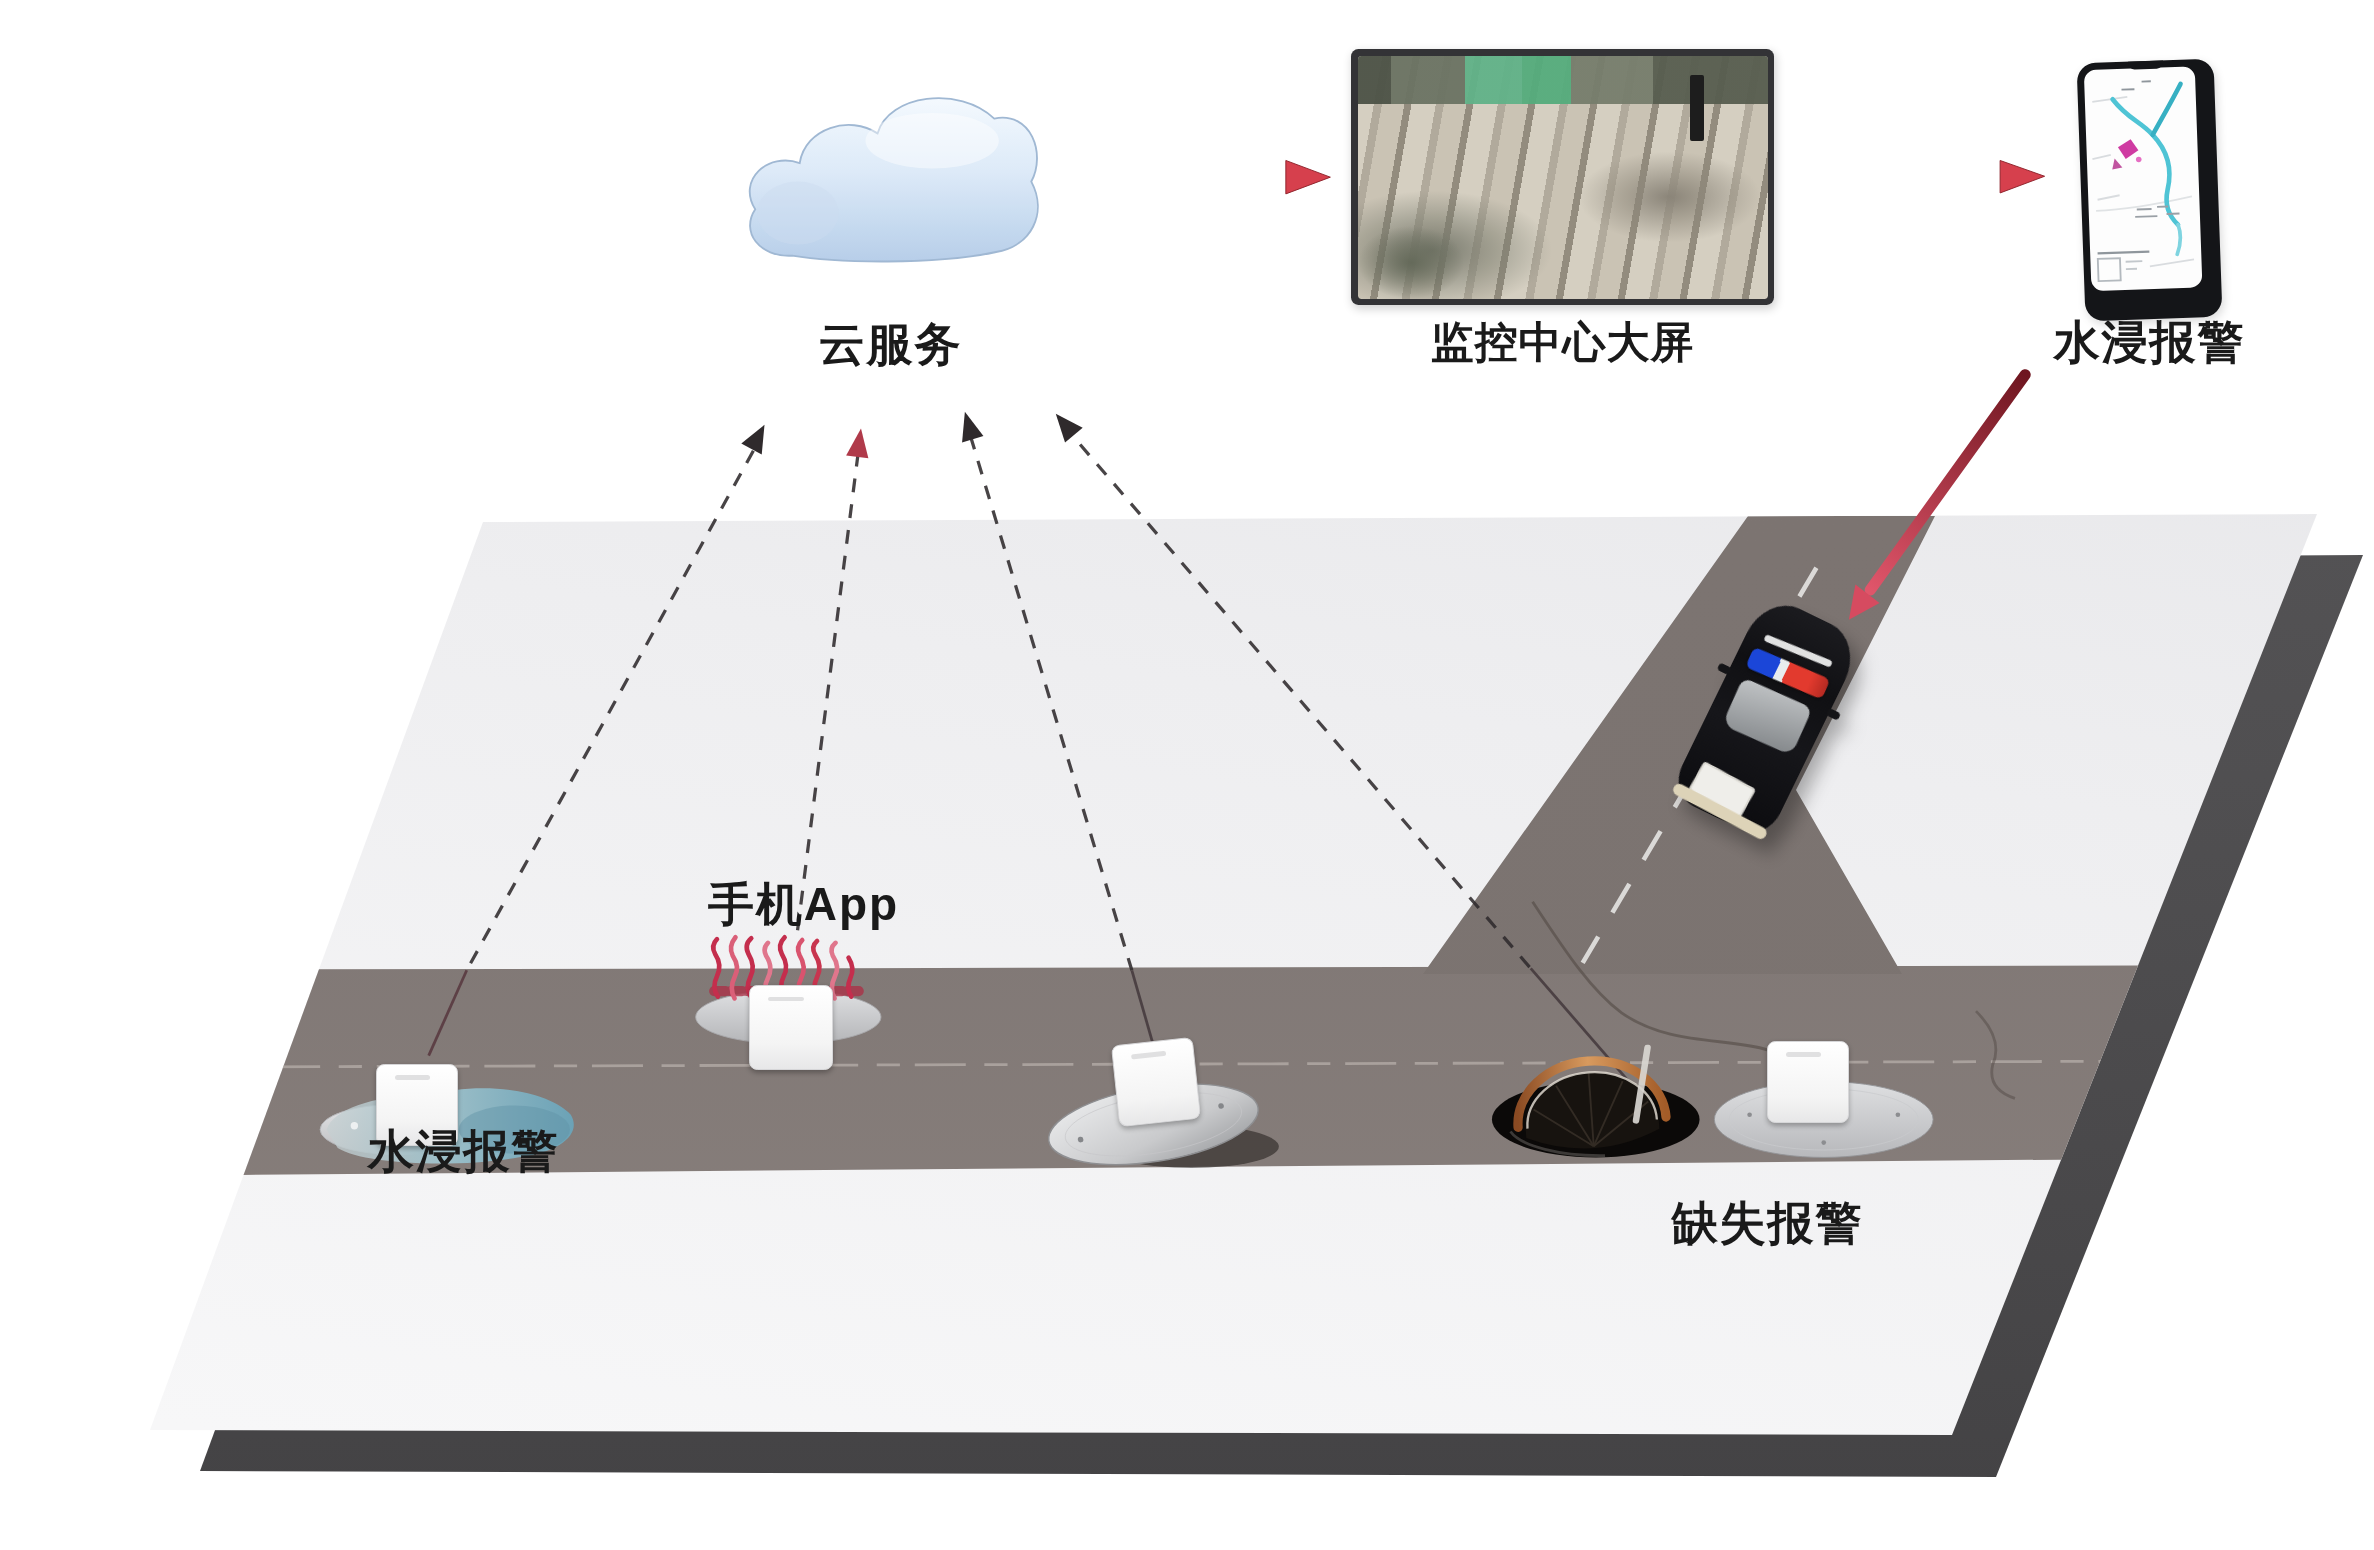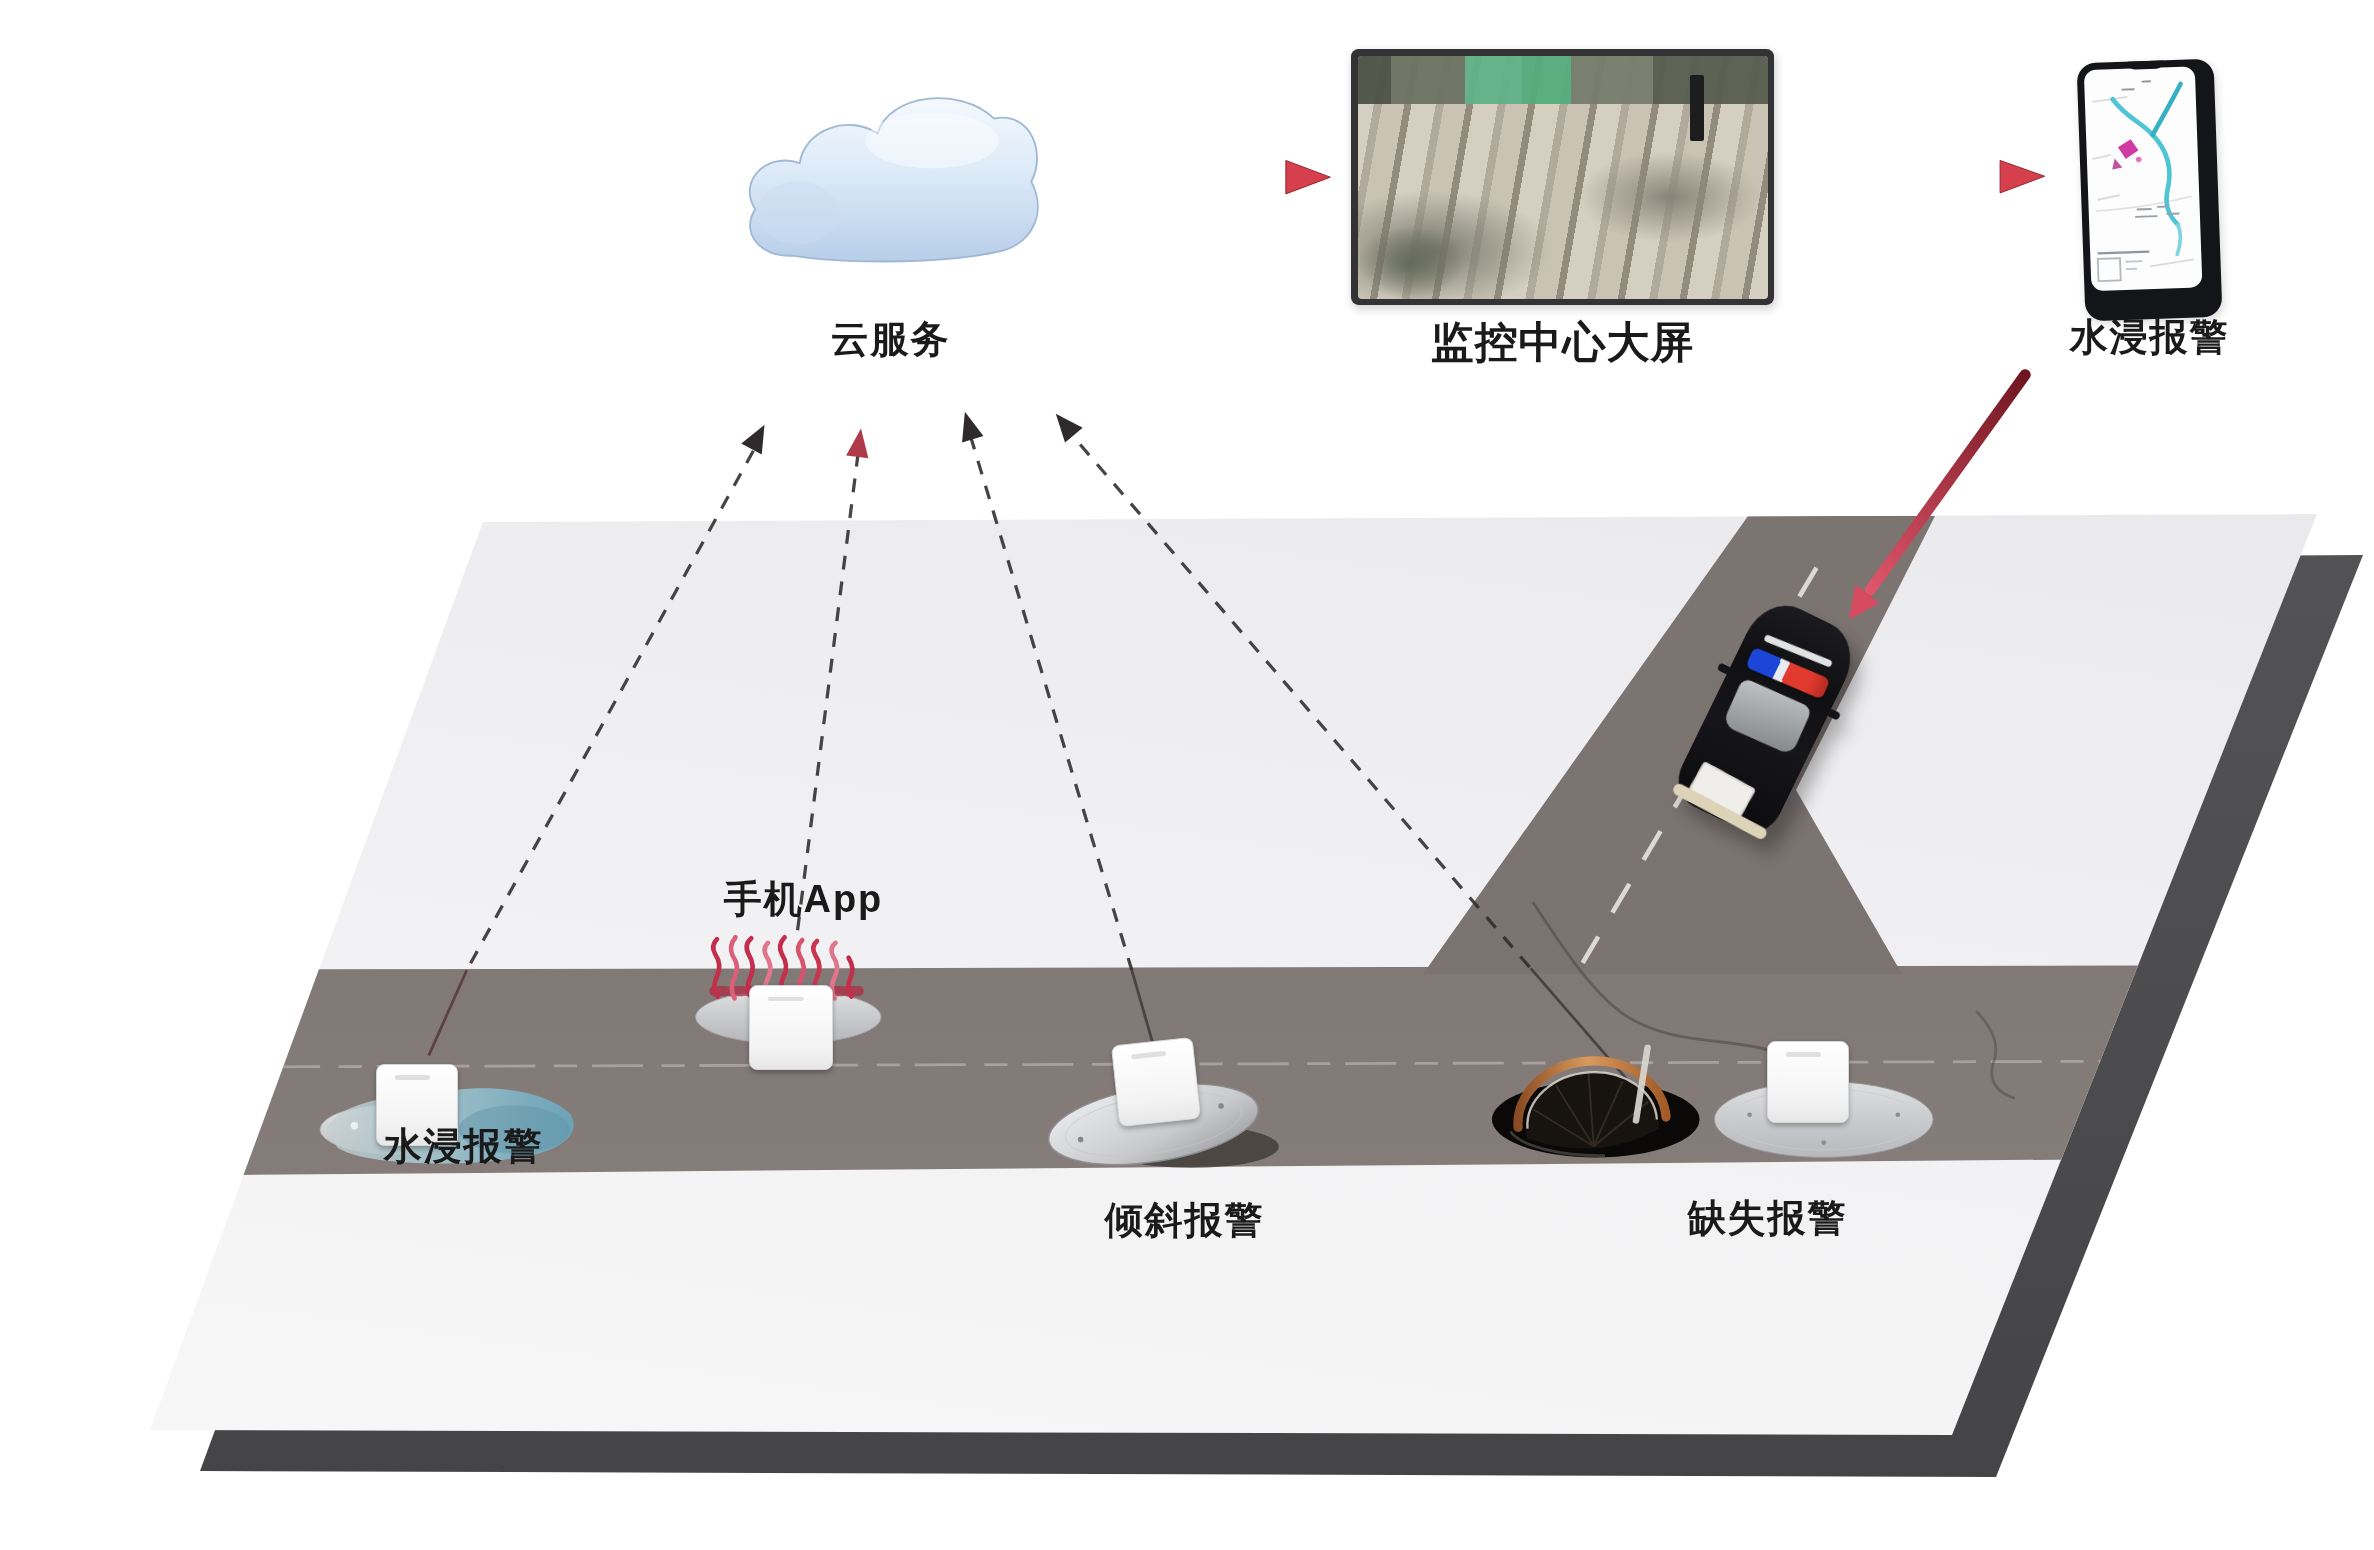--- a/index.html
+++ b/index.html
@@ -24,21 +24,21 @@
     clip-path:polygon(0px 970px,2375px 965px,2375px 1157px,0px 1177px);}
   .road-d{position:absolute;inset:0;
     background:linear-gradient(168deg,#7d7572 10%,var(--road,#746c69) 80%);
     clip-path:polygon(1748px 516px,1935px 516px,1796px 790px,1902px 974px,1423px 974px);}
   svg{display:block}
   .lane-svg,.fx-svg{position:absolute;left:0;top:0;pointer-events:none;}
   .fx-svg{z-index:3;}
   
   .node-label{
     position:absolute;z-index:9;width:315px;text-align:center;white-space:nowrap;
-    font-size:38px;font-weight:900;letter-spacing:1.9px;color:var(--label-text,#1a1a1a);
+    font-size:46px;font-weight:900;letter-spacing:1.9px;color:var(--label-text,#1a1a1a);
   }
   .node-label.small{font-size:43px;letter-spacing:0.9px;}
   
   .cloud-wrap{position:absolute;left:733px;top:74px;width:315px;height:204px;z-index:6;}
   .monitor-wrap{position:absolute;left:1351px;top:49px;width:423px;height:256px;z-index:6;}
   .monitor-frame{position:absolute;inset:0;background:#333336;border-radius:7.4px;padding:6.5px;
     box-shadow:1.9px 3.7px 9.3px rgba(0,0,0,.18);}
   .aerial{position:relative;width:410px;height:243px;border-radius:3.7px;overflow:hidden;
     background:
       radial-gradient(130px 65px at 76% 58%,#8c8577 0%,rgba(140,133,119,0) 70%),
@@ -323,17 +323,16 @@
     <div class="car-rear-glass"></div>
     <div class="car-plate"></div>
     <div class="car-bumper"></div>
   </div>
 
   <div class="node-label" style="left:733px;top:314px;">云服务</div>
   <div class="node-label small" style="left:1405px;top:314px;">监控中心大屏</div>
   <div class="node-label" style="left:1992px;top:312px;">水浸报警</div>
   <div class="node-label" style="left:306px;top:1121px;">水浸报警</div>
   <div class="node-label" style="left:646px;top:874px;">手机App</div>
-  <div class="node-label" style="left:1027px;top:1195px;">倾斜报警</div>
   <div class="node-label" style="left:1610px;top:1193px;">缺失报警</div>
 
 </div>
 
 
 </body></html>

